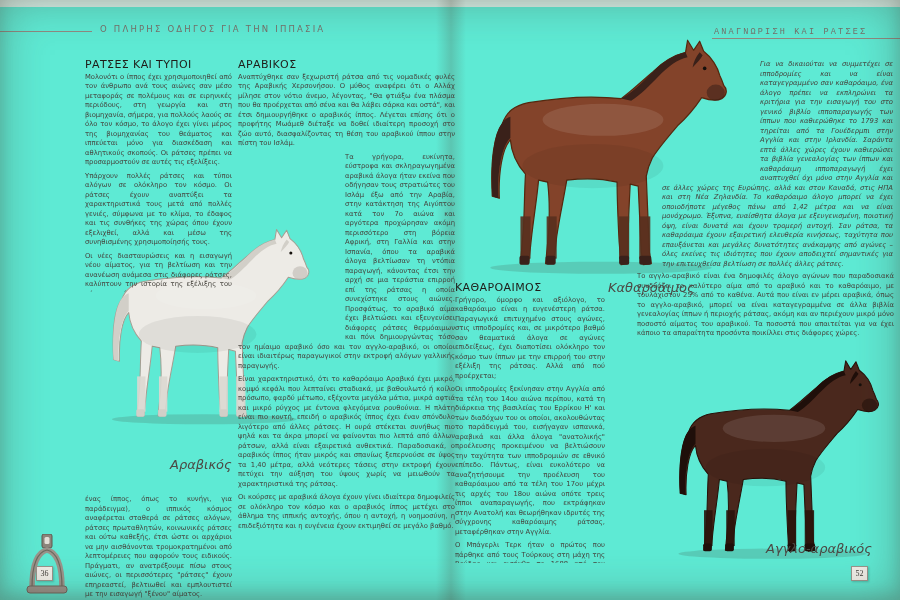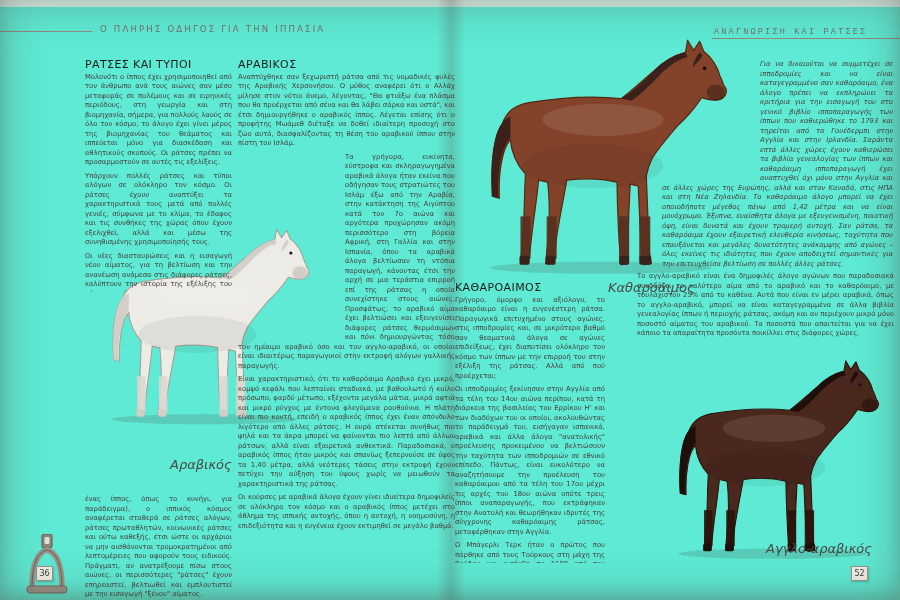--- a/index.html
+++ b/index.html
@@ -17,21 +17,21 @@
   .rule{position:absolute;height:1px;background:#8f8a81;z-index:2;}
   .runhead{position:absolute;font-size:8.5px;letter-spacing:2.2px;color:#75716a;z-index:2;white-space:nowrap;}
   .colblock{position:absolute;z-index:3;overflow:hidden;text-align:justify;
     font-size:6.8px;line-height:9.5px;}
   .colblock p{margin:0 0 4px 0;}
   h3.sechead{font-size:11px;letter-spacing:.4px;margin:0 0 3px 0;color:#1f1d19;font-weight:normal;}
   .spacer-arab{float:left;width:102px;height:190px;margin-right:5px;}
   .spacer-tb{float:left;width:93px;height:122px;margin-right:5px;}
   .caption{position:absolute;font-style:italic;font-size:13px;color:#4c4944;z-index:4;white-space:nowrap;}
   .pagenum{position:absolute;z-index:5;width:15px;height:13px;line-height:13px;text-align:center;
-    font-size:8px;color:#3c3a36;background:#f1eee8;border:1px solid #9a958c;box-shadow:1px 1px 2px rgba(0,0,0,.2);}
+    font-size:8px;color:#3c3a36;background:#f1eee8;border:1px solid #9a958c;box-shadow:1px 1px 2px rgba(0,0,0,.2);font-family:Liberation Serif, serif;}
   .horse{position:absolute;z-index:1;}
   .horse-arab{--body:#edebe6;--outline:#a59e92;--mane:#d2cfc8;--legs:#dcd9d2;--muzzle:#bab5ad;}
   .horse-tb{--body:#83432a;--outline:#56280f;--mane:#3a211a;--legs:#58301e;--muzzle:#3a211a;}
   .horse-aa{--body:#4a281d;--outline:#271209;--mane:#1f0f0a;--legs:#2a140c;--muzzle:#1f0f0a;}
   #stirrup{position:absolute;left:24px;top:534px;z-index:5;}
 </style>
 </head>
 <body>
 
 <div id="spread">

